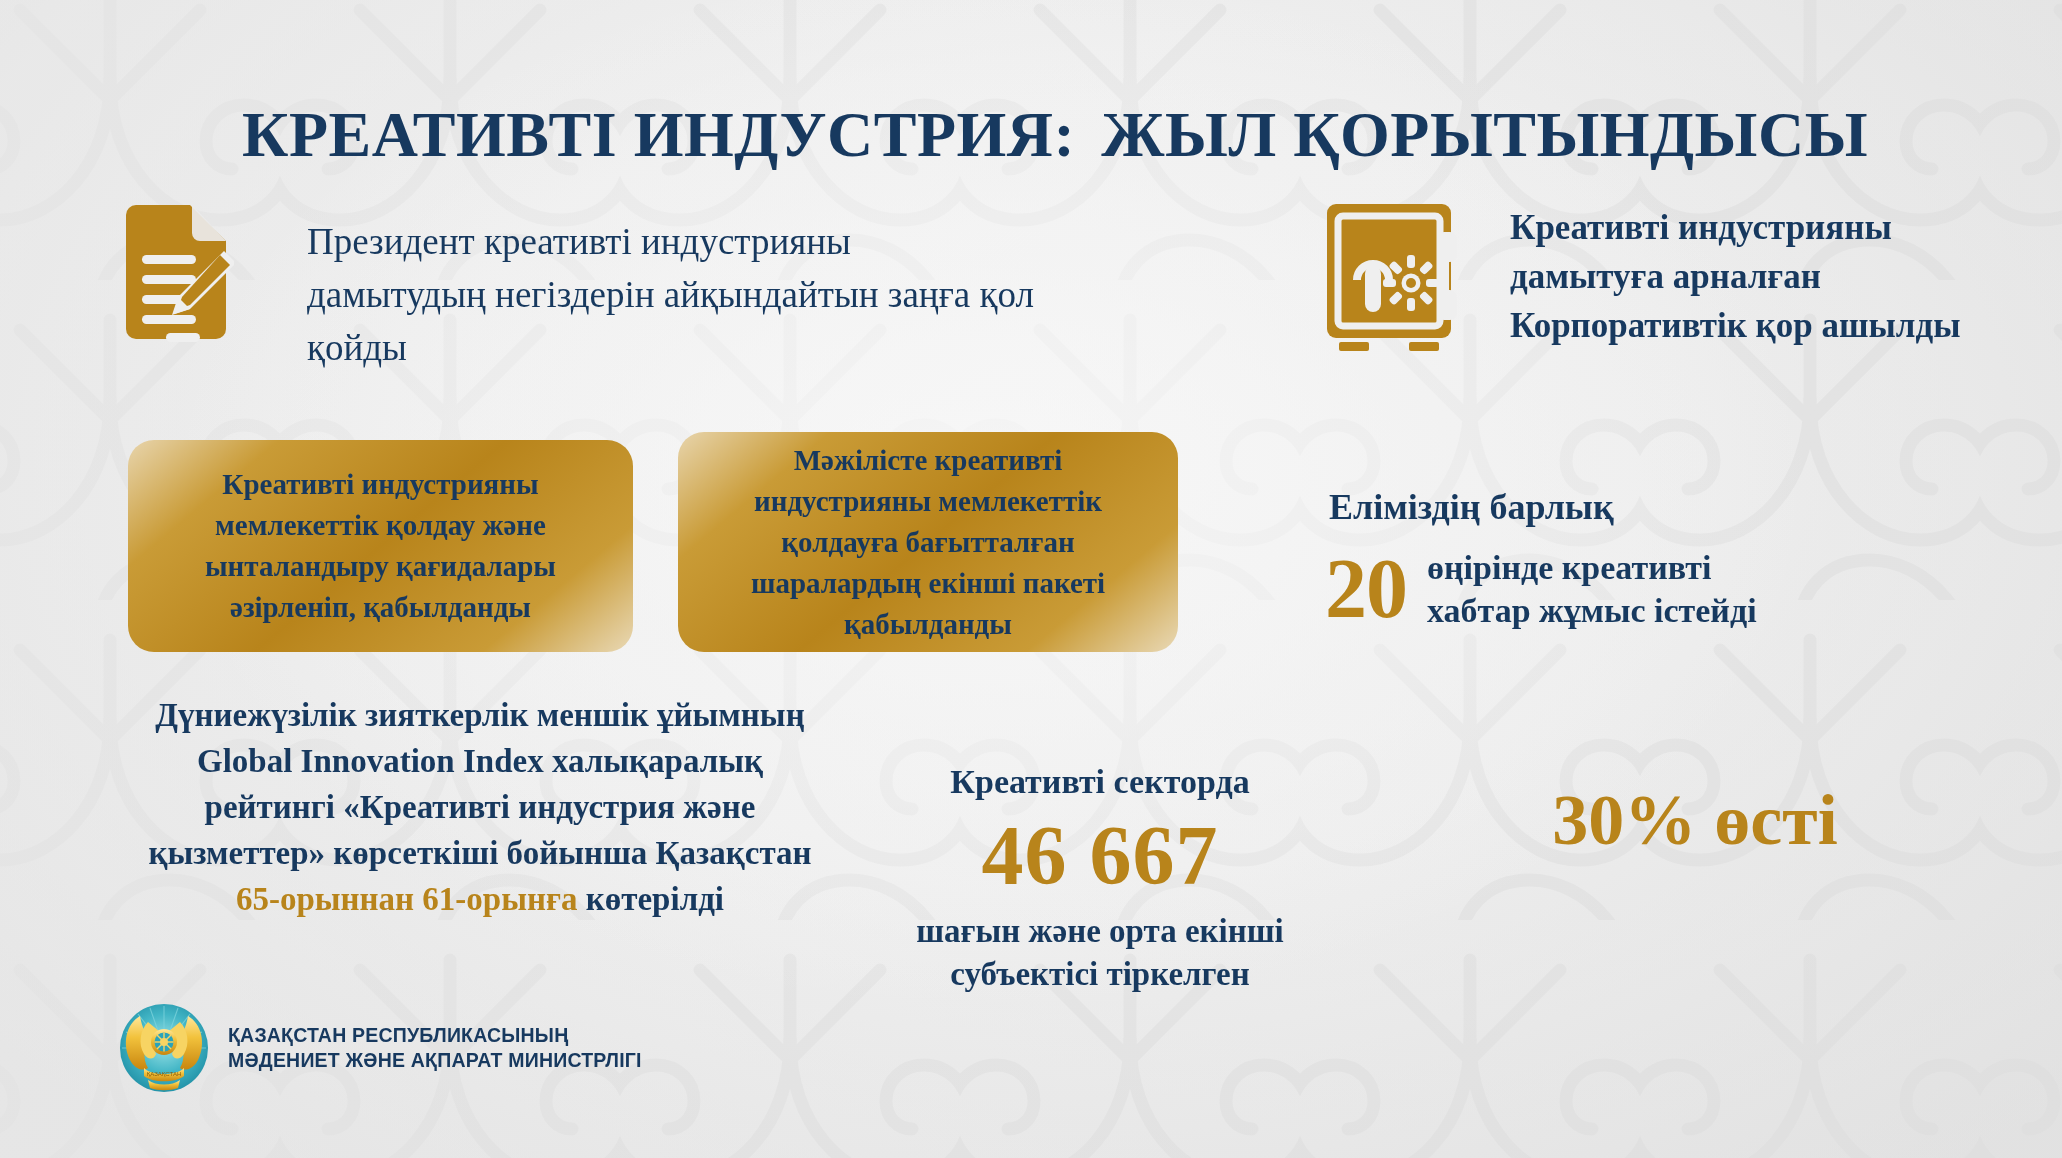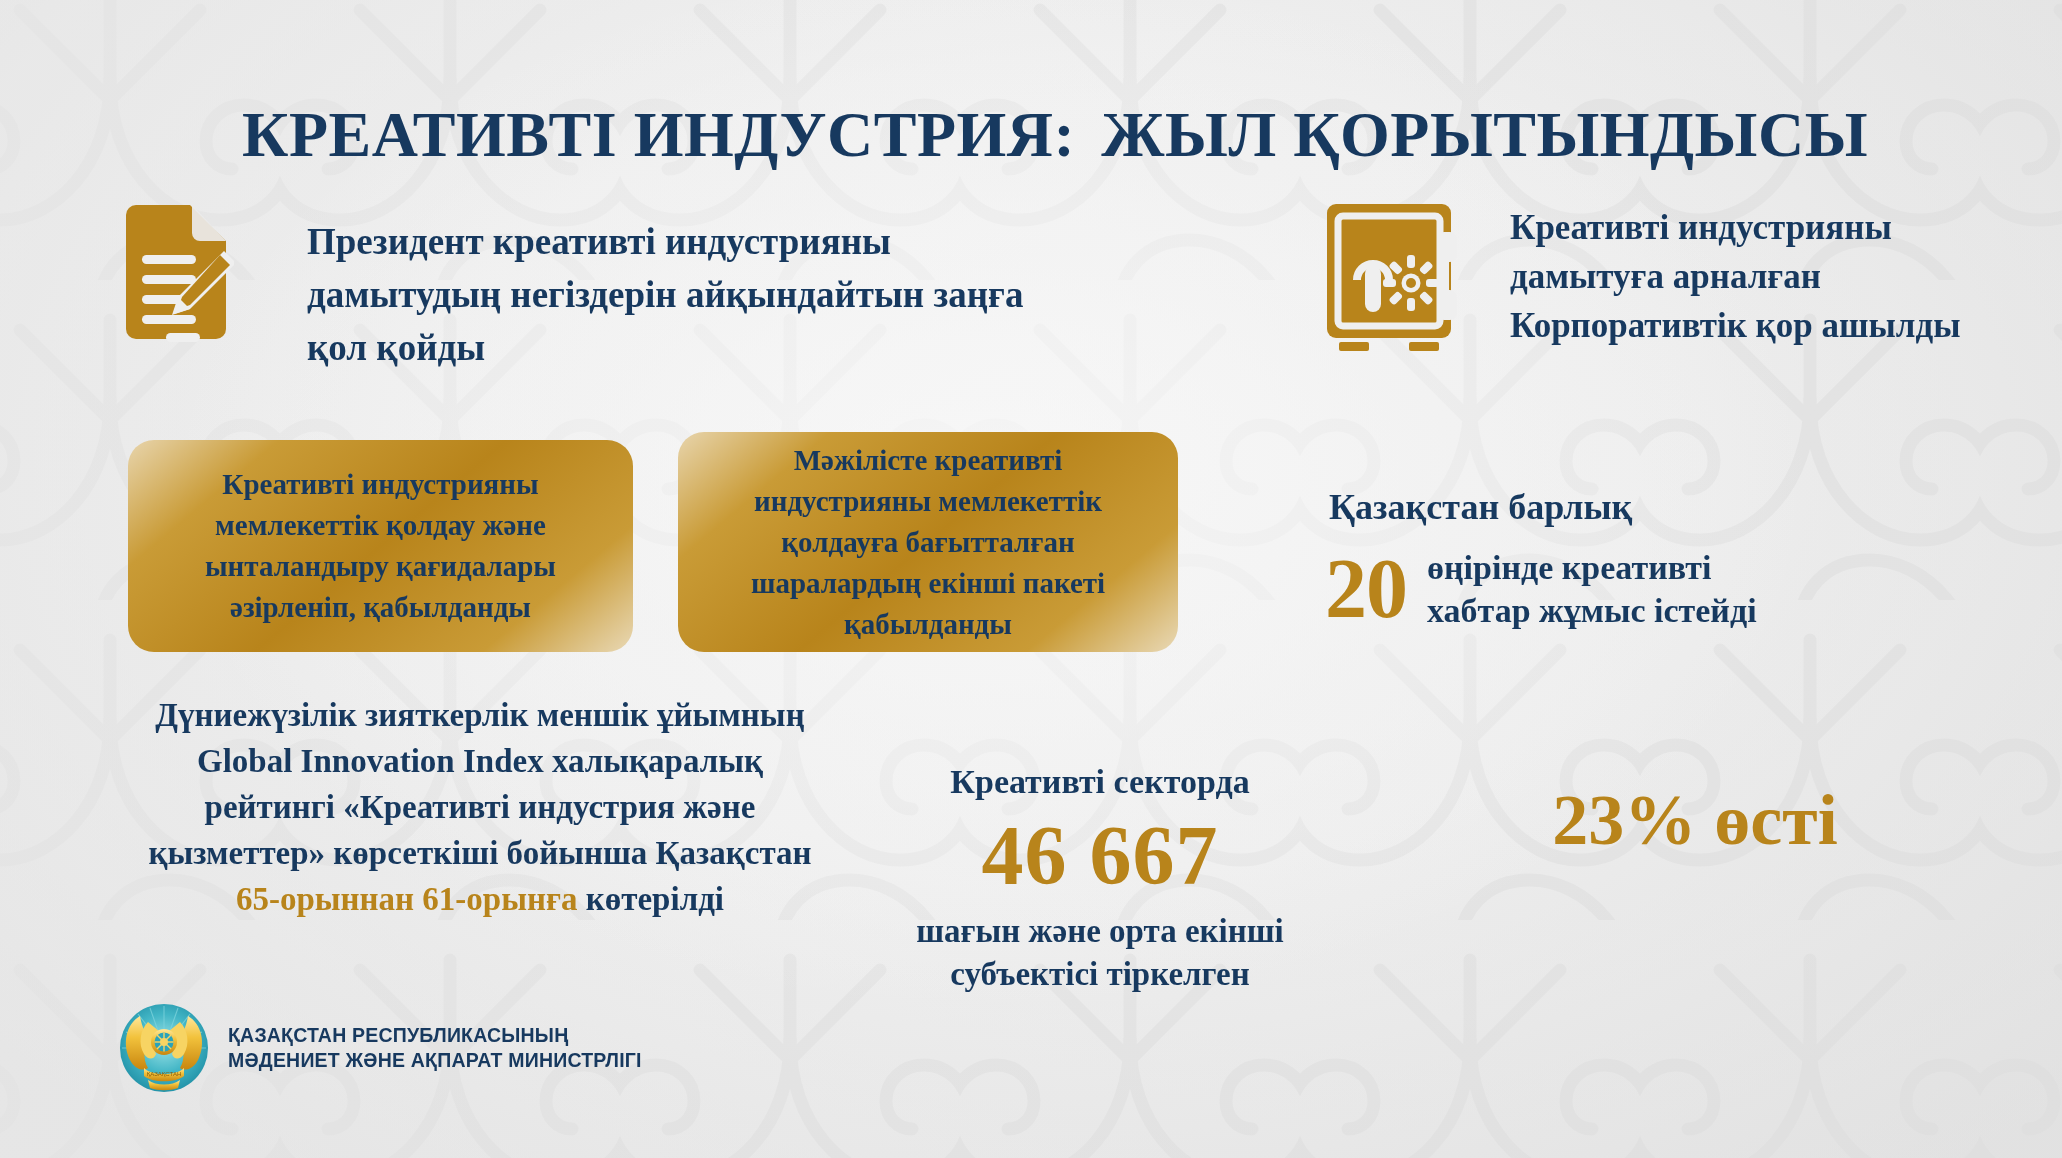--- a/index.html
+++ b/index.html
@@ -42,21 +42,21 @@
     letter-spacing:.5px;
     white-space:nowrap;
     padding-left:48px;
   }
   .title .gap{display:inline-block;width:26px;}
 
   
   .r1-doc-icon{position:absolute;left:118px;top:203px;width:116px;height:148px;}
   .r1-doc-text{
     position:absolute;left:307px;top:215px;width:730px;
-    color:#17395f;font-size:37px;line-height:53px;font-weight:700;
+    color:#17395f;font-size:37px;line-height:53px;font-weight:400;
   }
   .r1-safe-icon{position:absolute;left:1325px;top:202px;width:144px;height:152px;}
   .r1-safe-text{
     position:absolute;left:1510px;top:203px;width:500px;
     color:#17395f;font-size:35px;line-height:49px;font-weight:600;
   }
 
   
   .obox{
     position:absolute;
@@ -221,42 +221,42 @@
           <span>Мәжілісте креативті индустрияны мемлекеттік қолдауға бағытталған шаралардың екінші пакеті қабылданды</span>
         </div>
     </div>
     <div class="obox" id="box1">
       <div class="inner">
           <span>Креативті индустрияны мемлекеттік қолдау және ынталандыру қағидалары әзірленіп, қабылданды</span>
         </div>
     </div>
 
     <div class="stat20">
-      <div class="line1">Қазақстан барлық</div>
+      <div class="line1">Еліміздің барлық</div>
       <div class="row">
         <div class="num">20</div>
         <div class="rest">
           <div>өңірінде креативті</div>
           <div>хабтар жұмыс істейді</div>
         </div>
       </div>
     </div>
 
     <div class="gii">
       <span>Дүниежүзілік зияткерлік меншік ұйымның Global Innovation Index халықаралық рейтингі «Креативті индустрия және қызметтер» көрсеткіші бойынша Қазақстан </span><span class="rank">65-орыннан 61-орынға</span><span> көтерілді</span>
     </div>
 
     <div class="sme">
       <div class="top">Креативті секторда</div>
       <div class="big">46 667</div>
       <div class="bot">шағын және орта екінші субъектісі тіркелген</div>
     </div>
 
     <div class="inv">
-      <div class="big">23% өсті</div>
+      <div class="big">30% өсті</div>
     </div>
 
     <div class="footer">
       <div class="emblem">
         <svg viewBox="0 0 92 92" xmlns="http://www.w3.org/2000/svg">
           <defs>
             <radialGradient id="sun" cx="50%" cy="45%" r="60%">
               <stop offset="0%" stop-color="#9fe4e8"></stop>
               <stop offset="55%" stop-color="#43b6c6"></stop>
               <stop offset="100%" stop-color="#1d8ca3"></stop>

